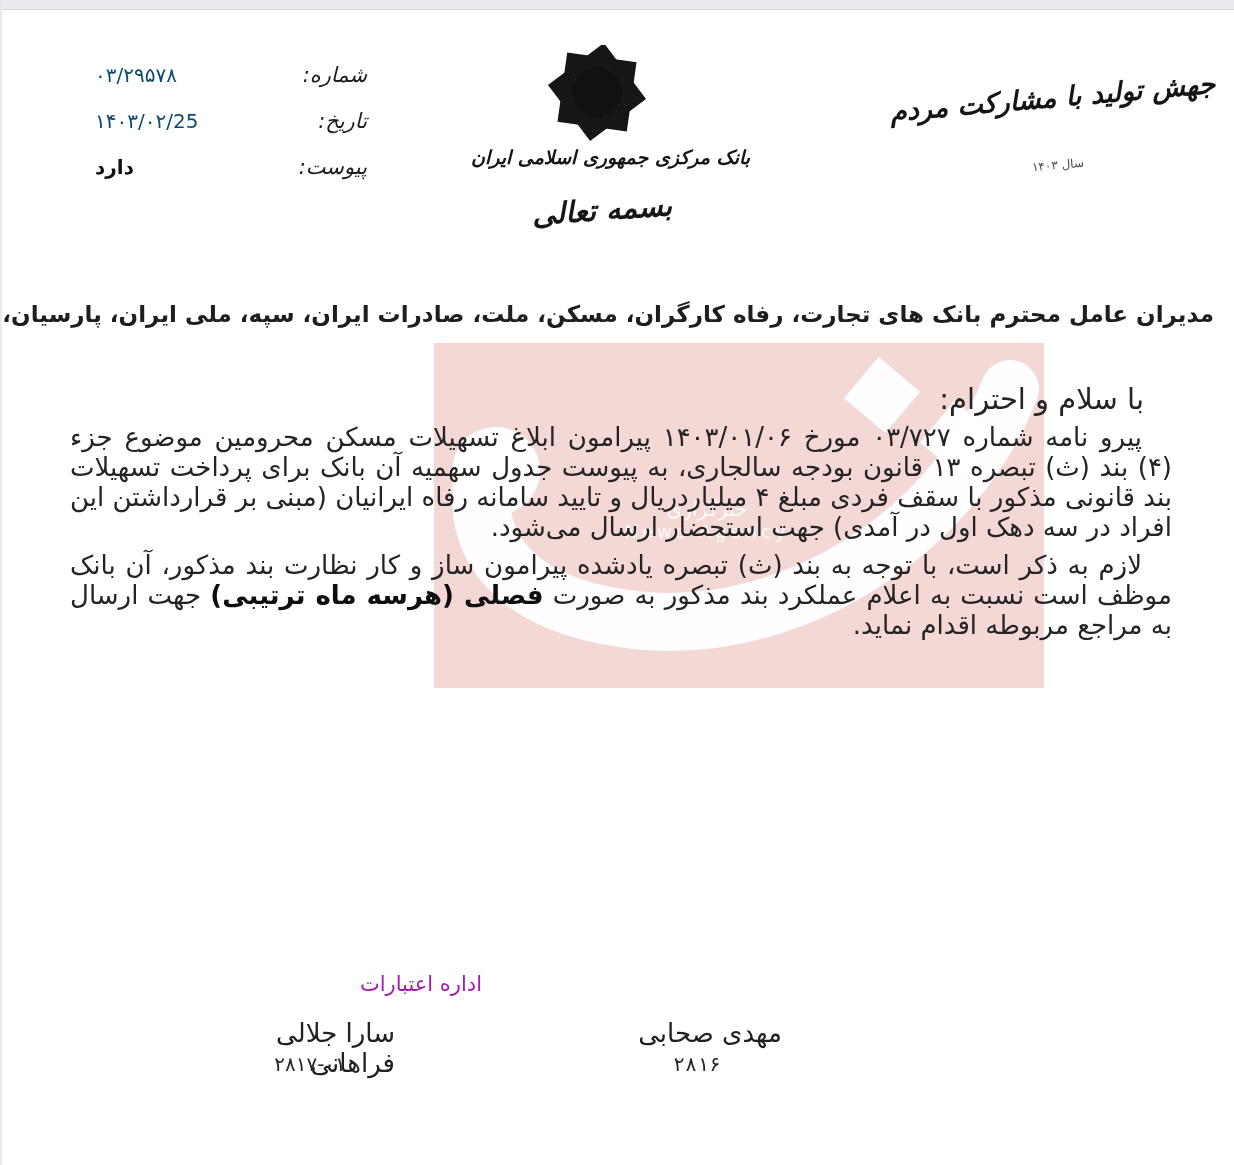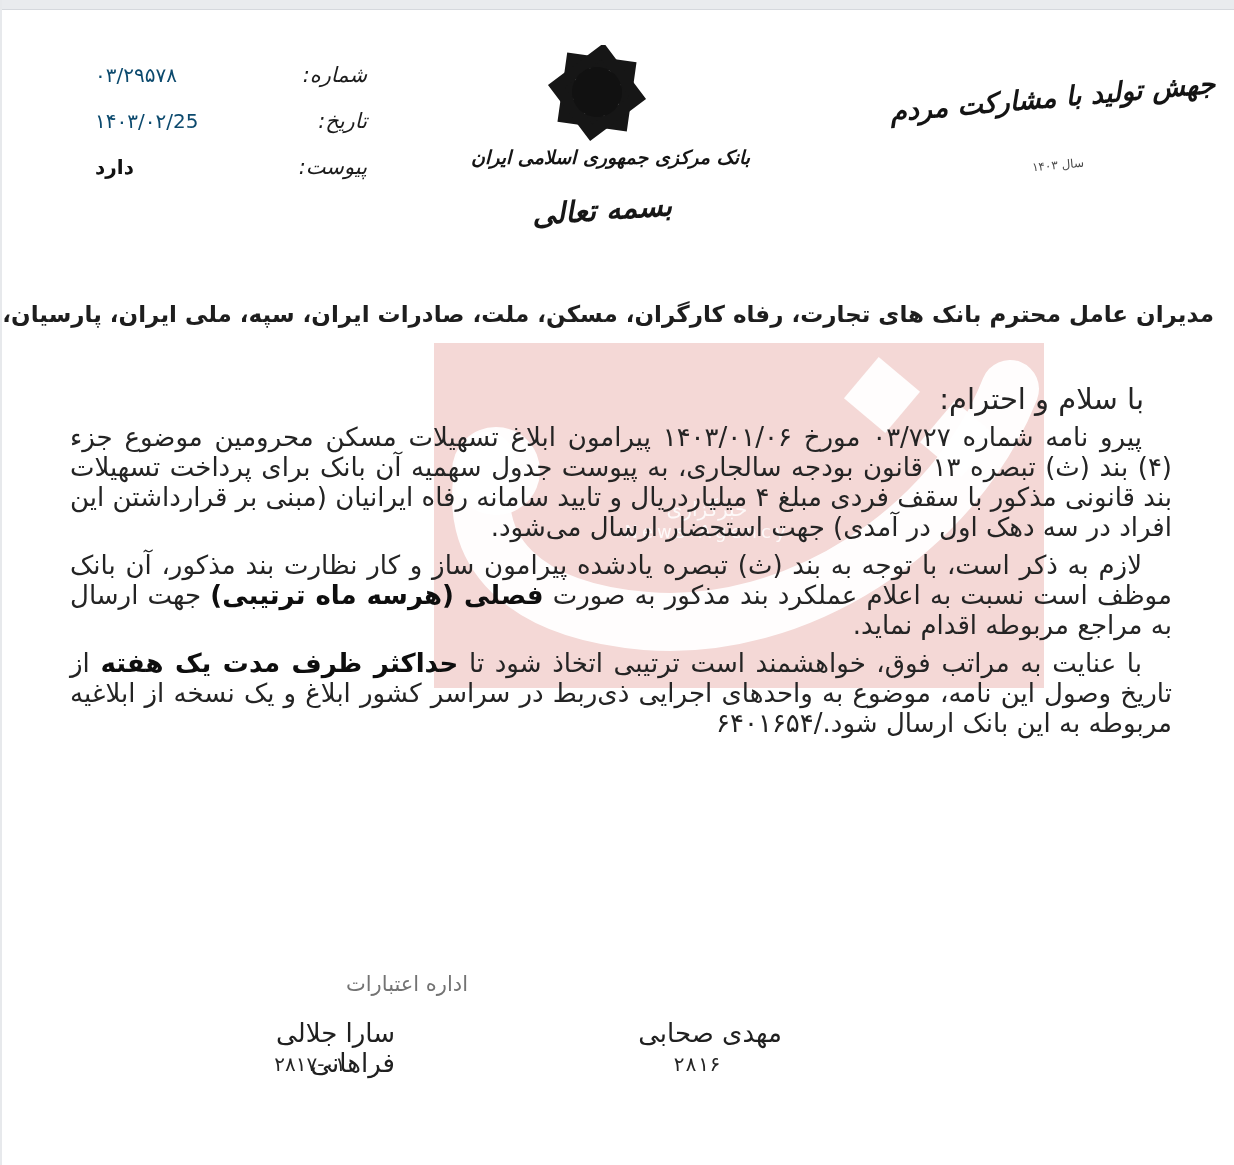--- a/index.html
+++ b/index.html
@@ -36,21 +36,21 @@
   .slogan-sub{position:absolute;left:1030px;top:158px;font-size:12px;color:#4a4a4a;transform:rotate(-5deg);z-index:2;}
 
   
   .body-block{position:absolute;right:64px;left:68px;top:298px;z-index:2;color:#242424;}
   .addressees{font-size:23px;font-weight:bold;color:#1e1e1e;white-space:nowrap;margin-right:-42px;line-height:32px;}
   .salutation{font-size:29px;margin-top:54px;text-indent:28px;line-height:30px;}
   .paragraphs p{font-size:26px;line-height:30px;text-align:justify;text-indent:30px;margin:8px 0 6px;}
   .paragraphs .b{font-weight:bold;color:#0e0e0e;}
 
   
-  .dept{position:absolute;left:330px;top:972px;width:150px;text-align:center;font-size:21px;color:#737373;z-index:2;}
+  .dept{position:absolute;left:330px;top:972px;width:150px;font-size:21px;color:#a21caf;z-index:2;}
   .sig-name{position:absolute;width:170px;font-size:26px;color:#202020;z-index:2;}
   .sig-code{position:absolute;width:170px;text-align:center;font-size:20px;color:#252525;letter-spacing:2px;
     direction:ltr;unicode-bidi:isolate;z-index:2;}
   .sig-right-name{left:610px;top:1018px;}
   .sig-right-code{left:610px;top:1052px;font-family:Liberation Mono, monospace;}
   .sig-left-name{left:223px;top:1018px;}
   .sig-left-code{left:223px;top:1052px;}
 </style>
 </head>
 <body>
@@ -100,21 +100,20 @@
 
   <div class="slogan">جهش تولید با مشارکت مردم</div>
   <div class="slogan-sub">سال ۱۴۰۳</div>
 
   <div class="body-block">
     <div class="addressees">مدیران عامل محترم بانک های تجارت، رفاه کارگران، مسکن، ملت، صادرات ایران، سپه، ملی ایران، پارسیان، کشاورزی</div>
     <div class="salutation">با سلام و احترام:</div>
     <div class="paragraphs">
       <p><span>پیرو نامه شماره ۰۳/۷۲۷ مورخ ۱۴۰۳/۰۱/۰۶ پیرامون ابلاغ تسهیلات مسکن محرومین موضوع جزء (۴) بند (ث) تبصره ۱۳ قانون بودجه سالجاری، به پیوست جدول سهمیه آن بانک برای پرداخت تسهیلات بند قانونی مذکور با سقف فردی مبلغ ۴ میلیاردریال و تایید سامانه رفاه ایرانیان (مبنی بر قرارداشتن این افراد در سه دهک اول در آمدی) جهت استحضار ارسال می‌شود.</span></p>
       <p><span>لازم به ذکر است، با توجه به بند (ث) تبصره یادشده پیرامون ساز و کار نظارت بند مذکور، آن بانک موظف است نسبت به اعلام عملکرد بند مذکور به صورت </span><span class="b">فصلی (هرسه ماه ترتیبی)</span><span> جهت ارسال به مراجع مربوطه اقدام نماید.</span></p>
-      <p><span>با عنایت به مراتب فوق، خواهشمند است ترتیبی اتخاذ شود تا </span><span class="b">حداکثر ظرف مدت یک هفته</span><span> از تاریخ وصول این نامه، موضوع به واحدهای اجرایی ذی‌ربط در سراسر کشور ابلاغ و یک نسخه از ابلاغیه مربوطه به این بانک ارسال شود./۶۴۰۱۶۵۴</span></p>
     </div>
   </div>
 
   <div class="dept">اداره اعتبارات</div>
 
   <div class="sig-name sig-right-name">مهدی صحابی</div>
   <div class="sig-code sig-right-code">۲۸۱۶</div>
 
   <div class="sig-name sig-left-name">سارا جلالی فراهانی</div>
   <div class="sig-code sig-left-code">۲۸۱۷-۰۱</div>

